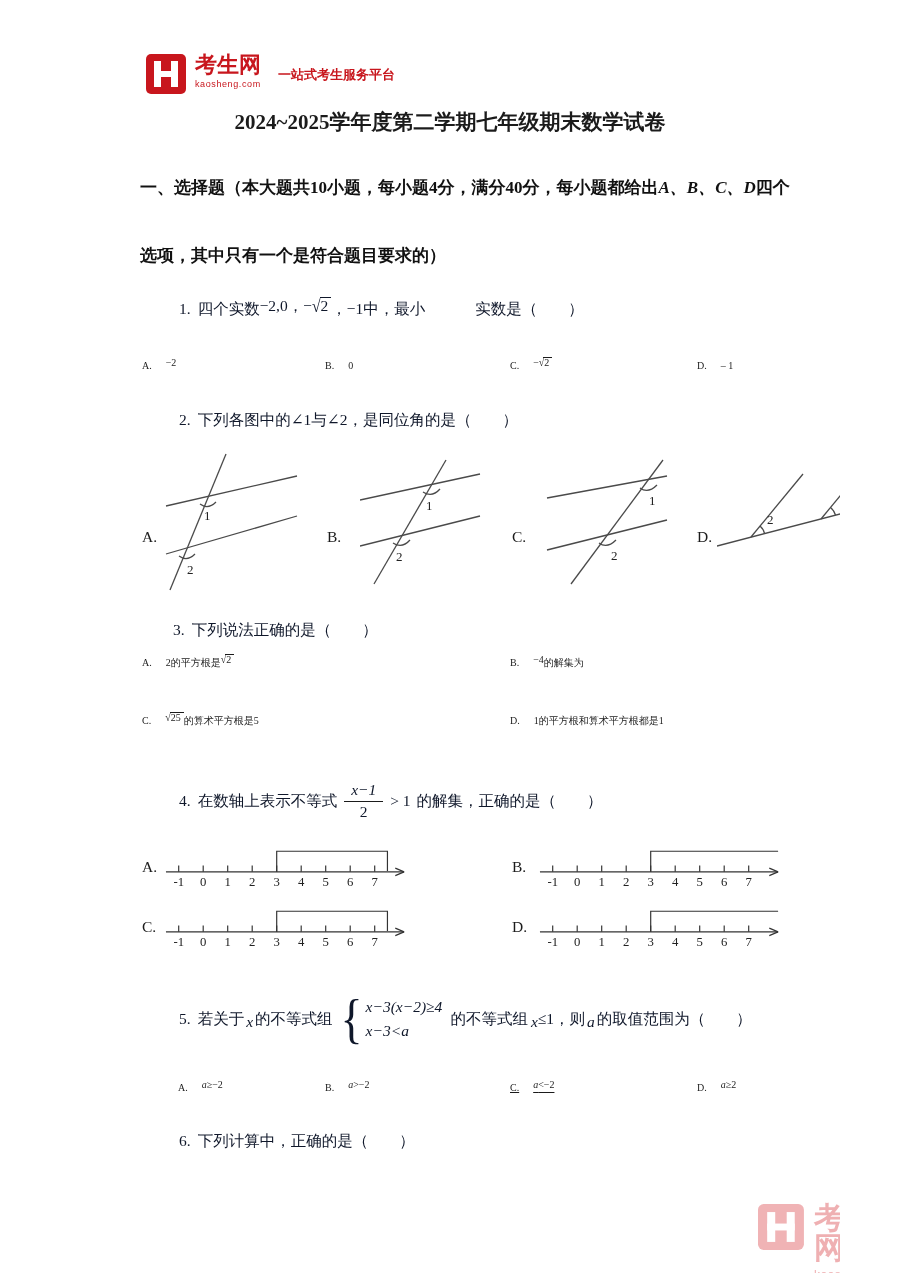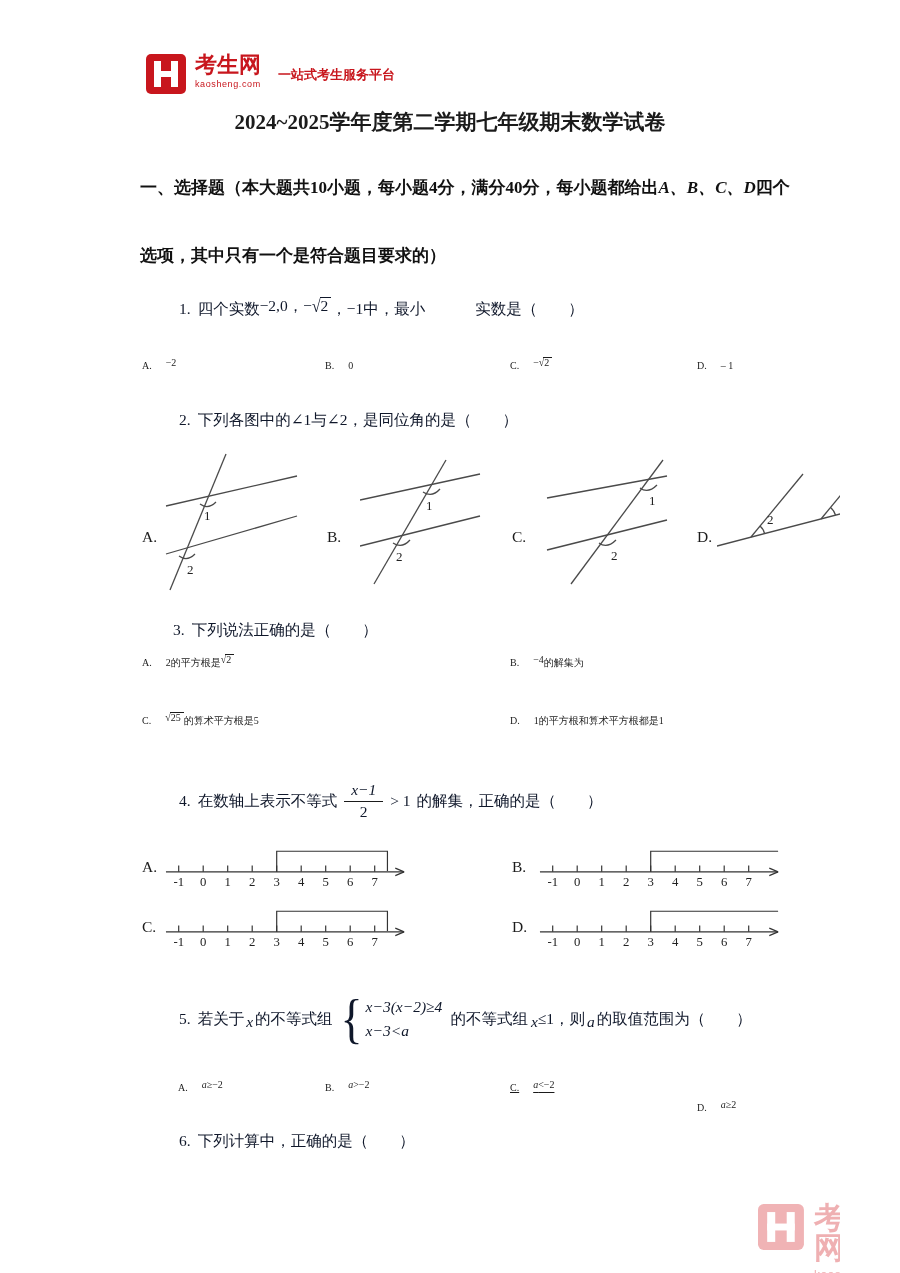--- a/index.html
+++ b/index.html
@@ -306,21 +306,21 @@
     <span>≤1</span>
     <span>，则</span>
     <span class="it lowered" style="margin:0 2px;">a</span>
     <span>的取值范围为（　　）</span>
   </div>
 
   <div class="abs optrow" style="top:1082px;">
     <span class="opt" style="left:8px;margin-left:28px;"><span>A.</span><span class="oval raised"><span class="it">a</span><span>≥−2</span></span></span>
     <span class="opt" style="left:183px;"><span>B.</span><span class="oval raised"><span class="it">a</span><span>&gt;−2</span></span></span>
     <span class="opt" style="left:368px;text-decoration:underline;"><span>C.</span><span class="oval raised"><span class="it">a</span><span>&lt;−2</span></span></span>
-    <span class="opt" style="left:555px;margin-top:20px;"><span>D.</span><span class="oval raised"><span class="it">a</span><span>≥2</span></span></span>
+    <span class="opt" style="left:555px;"><span>D.</span><span class="oval raised"><span class="it">a</span><span>≥2</span></span></span>
   </div>
 
   <div class="abs qtext" style="top:1131px;left:82px;">
     <span class="qnum">6.</span><span>下列计算中，正确的是（　　）</span>
   </div>
 
 
   <div class="abs wm">
     <svg width="48" height="48" viewBox="0 0 40 40">
       <rect width="40" height="40" rx="5" fill="#f0b3b5"></rect>

